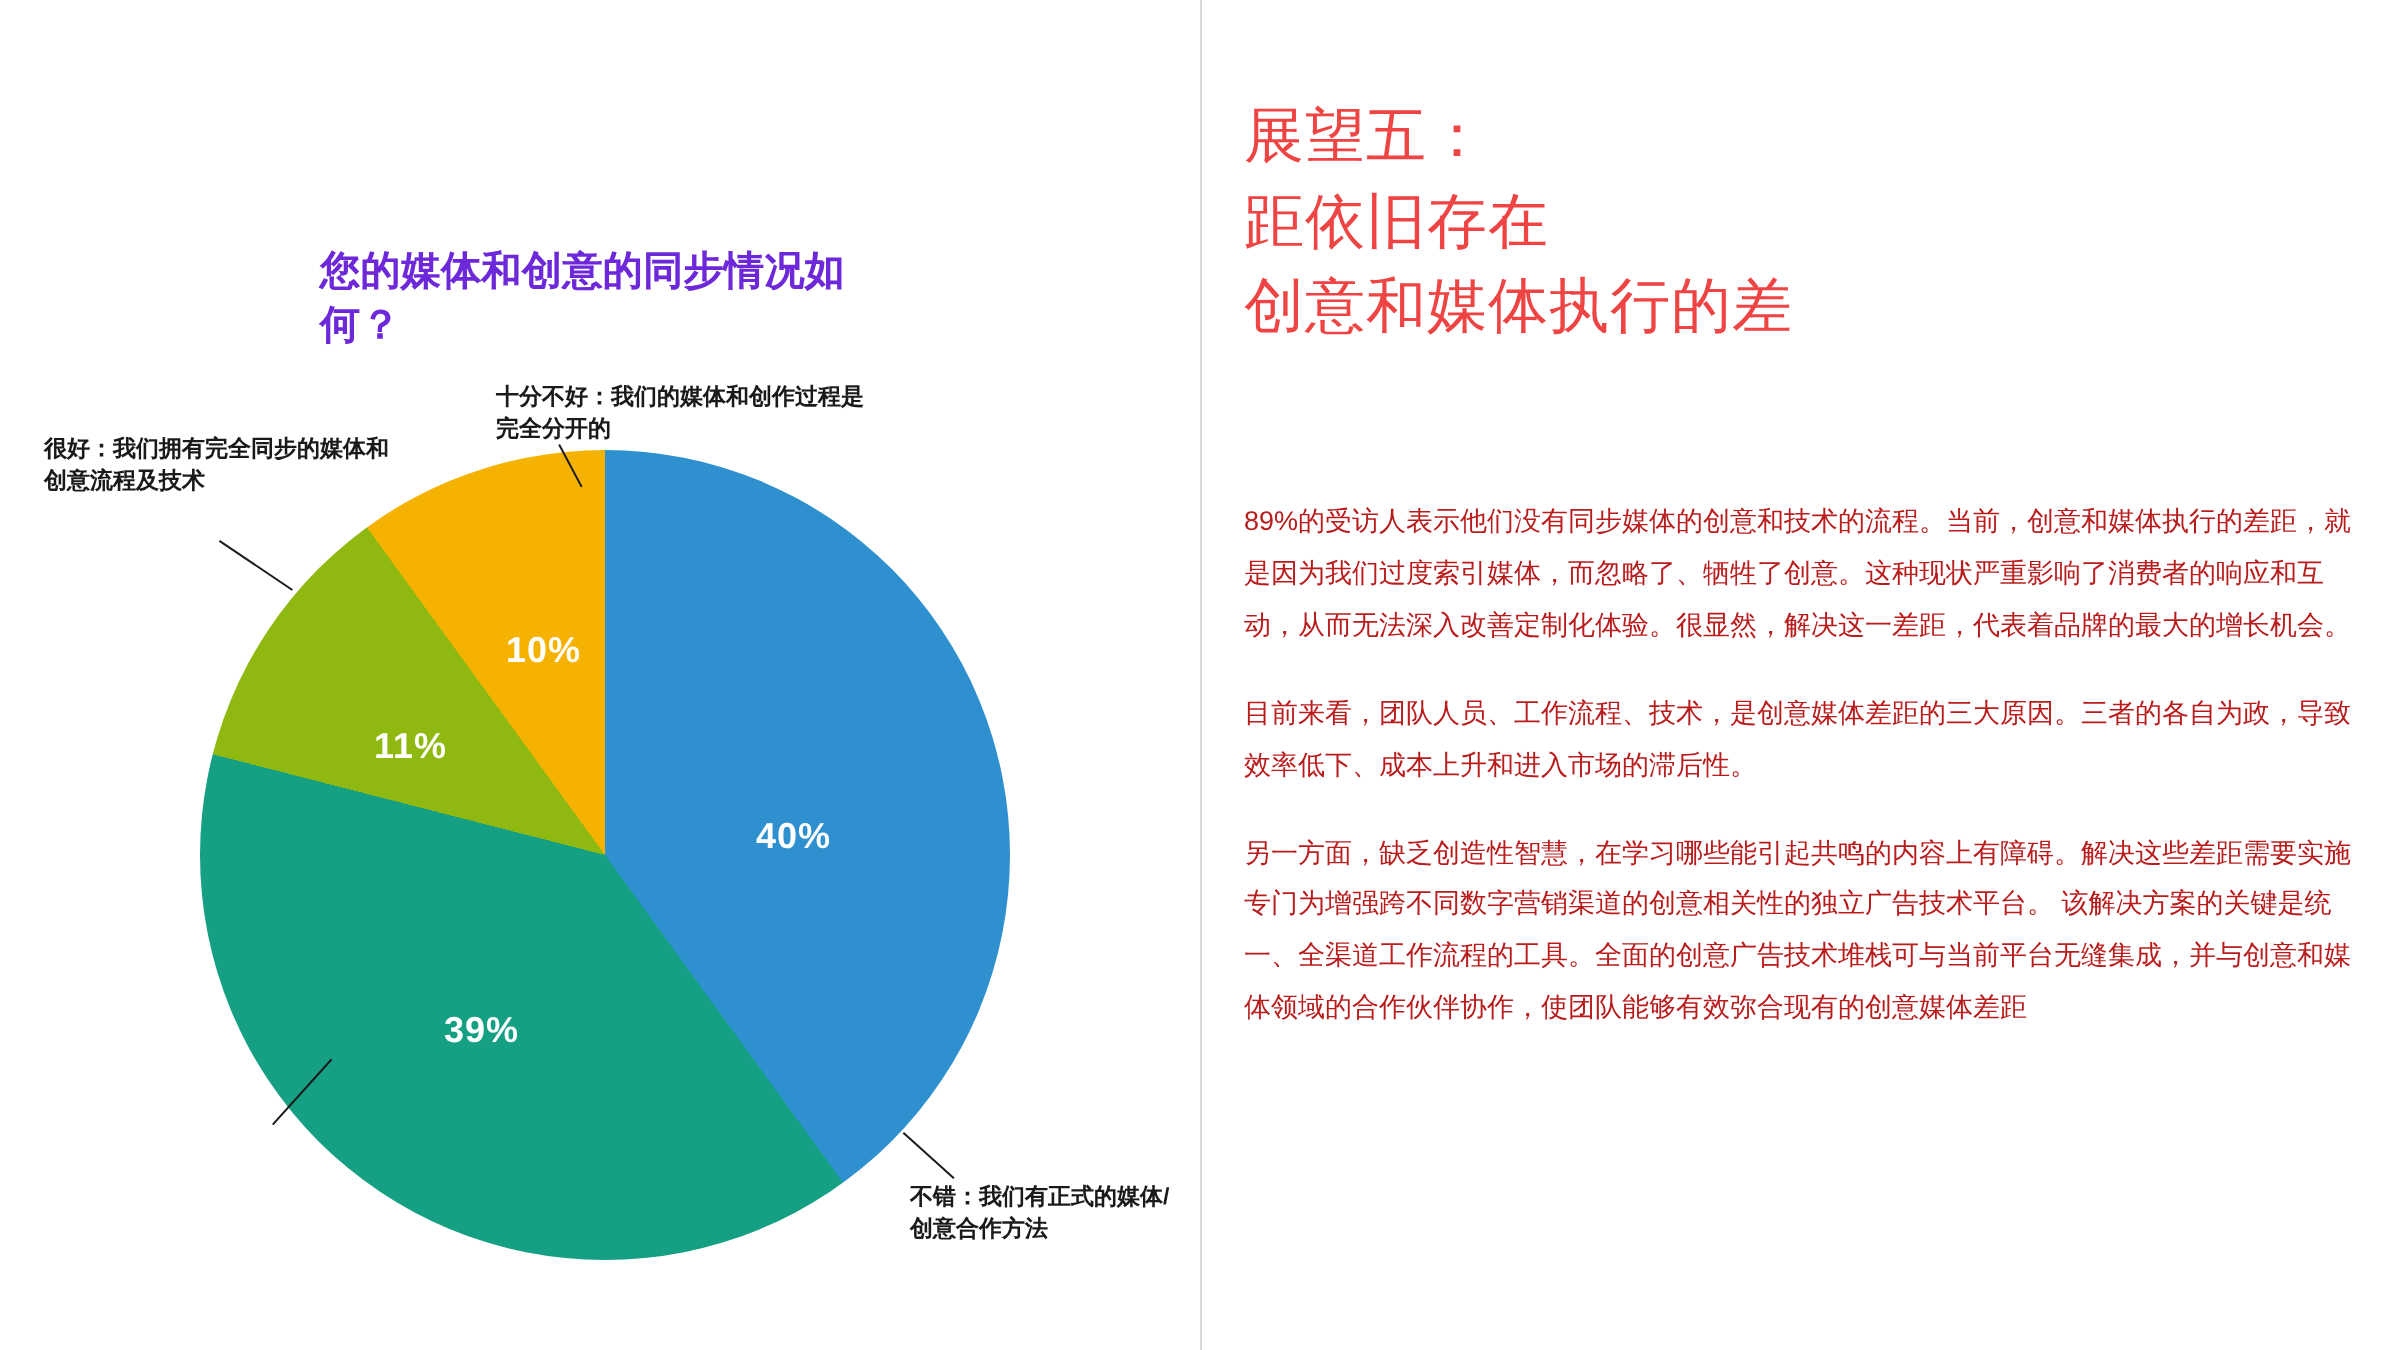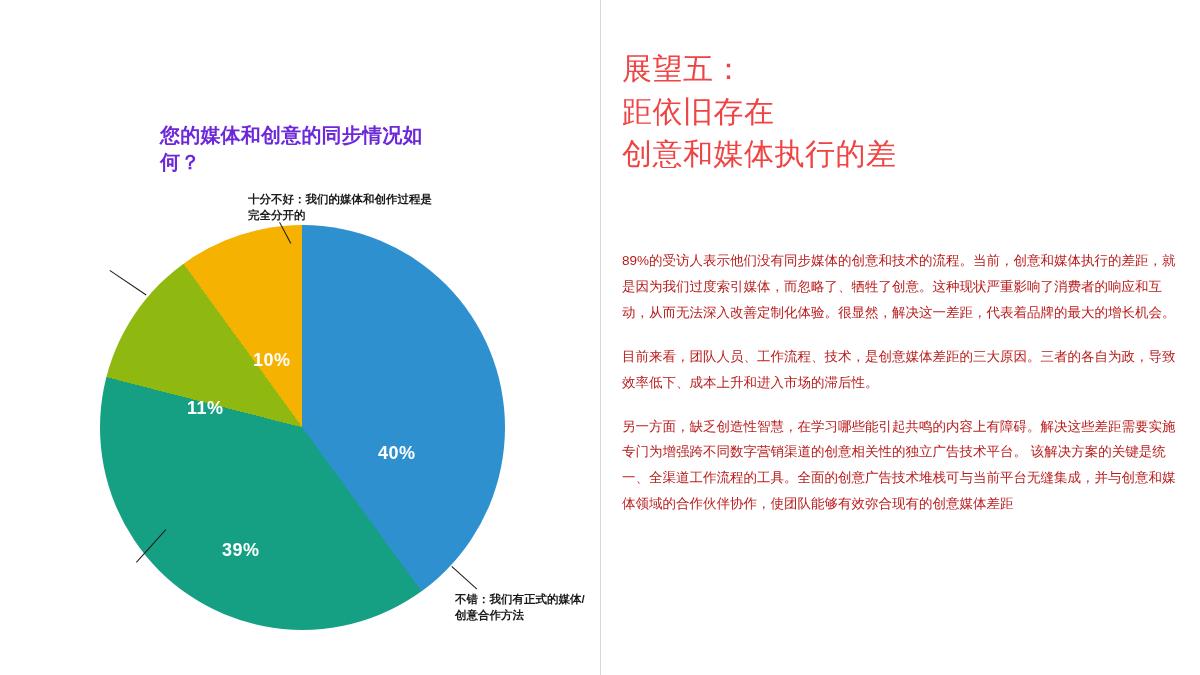--- a/index.html
+++ b/index.html
@@ -56,21 +56,20 @@
     height: 405px;
     border-radius: 50%;
   }
 
   .slice-label {
     position: absolute;
     color: #ffffff;
     font-weight: bold;
     font-size: 18px;
     letter-spacing: 0.5px;
-    margin-top: 35px;
   }
   .lbl-40 { left: 278px; top: 183px; }
   .lbl-39 { left: 122px; top: 280px; }
   .lbl-11 { left: 87px; top: 138px; }
   .lbl-10 { left: 153px; top: 90px;  }
 
   
   .callout {
     position: absolute;
     font-size: 11.5px;
@@ -151,20 +150,21 @@
       <div class="slice-label lbl-11">11%</div>
       <div class="slice-label lbl-10">10%</div>
     </div>
 
     <div class="leader ld-top"></div>
     <div class="leader ld-left"></div>
     <div class="leader ld-bl"></div>
     <div class="leader ld-br"></div>
 
     <div class="callout c-top">十分不好：我们的媒体和创作过程是完全分开的</div>
+    <div class="callout c-left">很好：我们拥有完全同步的媒体和创意流程及技术</div>
     <div class="callout c-bottom-right">不错：我们有正式的媒体/创意合作方法</div>
   </div>
 
   <div class="text-panel">
     <div class="divider"></div>
 
     <div class="headline">
       <div>展望五：</div>
       <div>距依旧存在</div>
       <div>创意和媒体执行的差</div>

